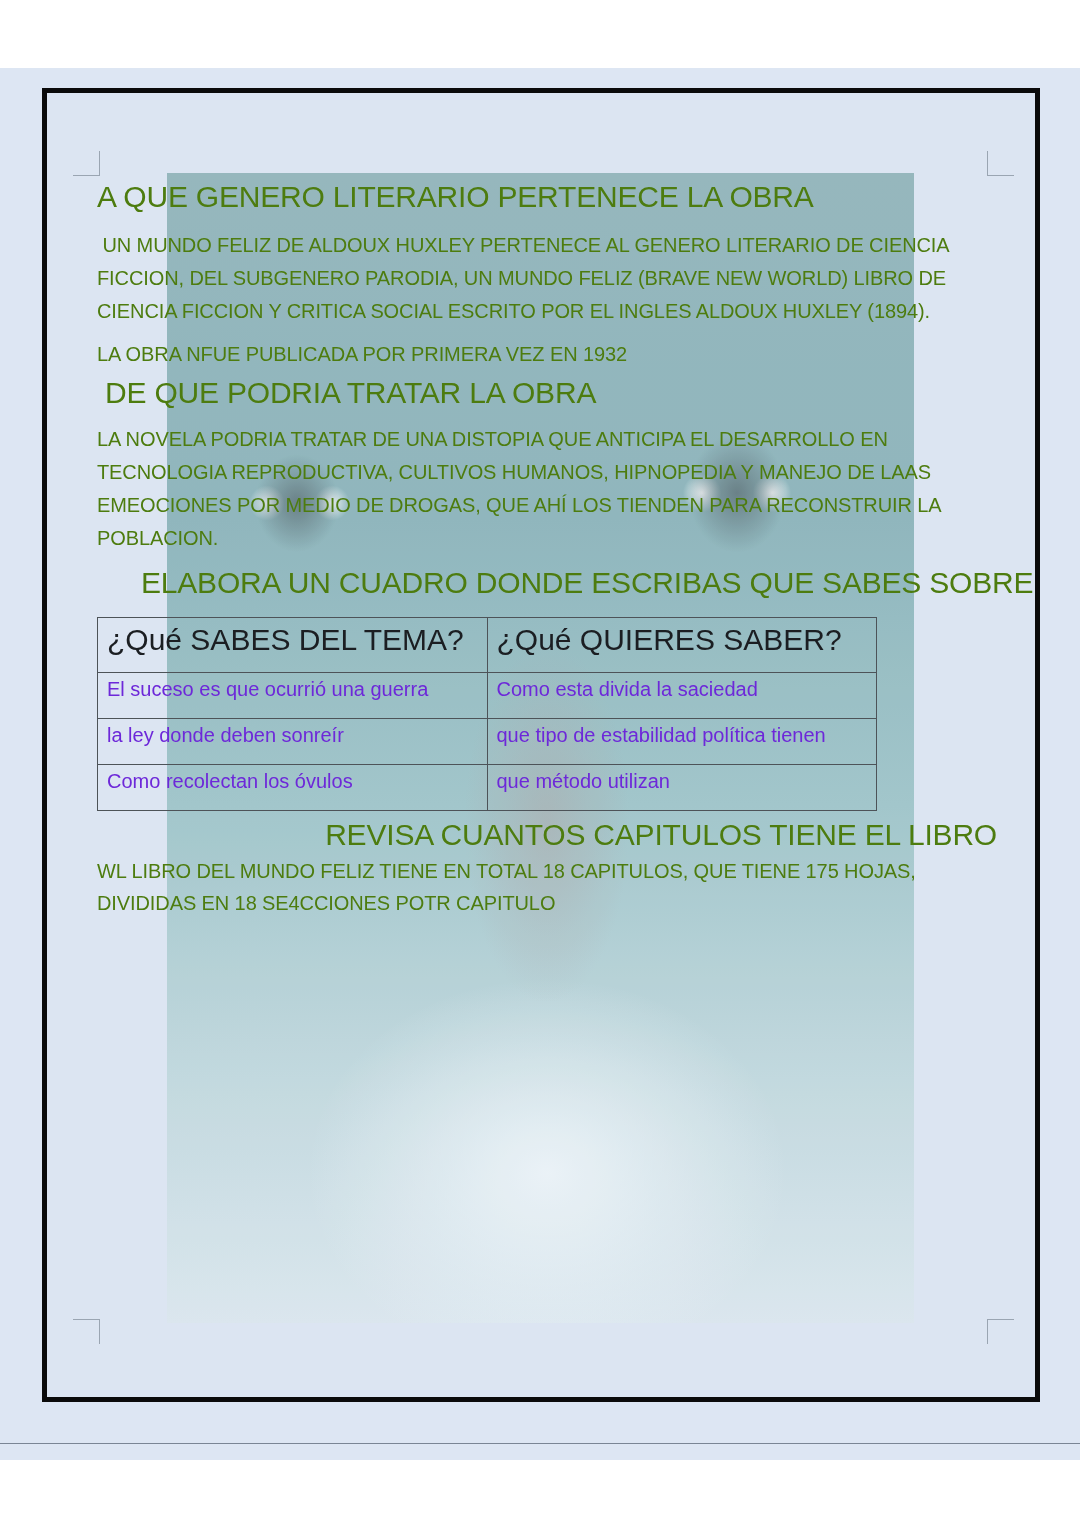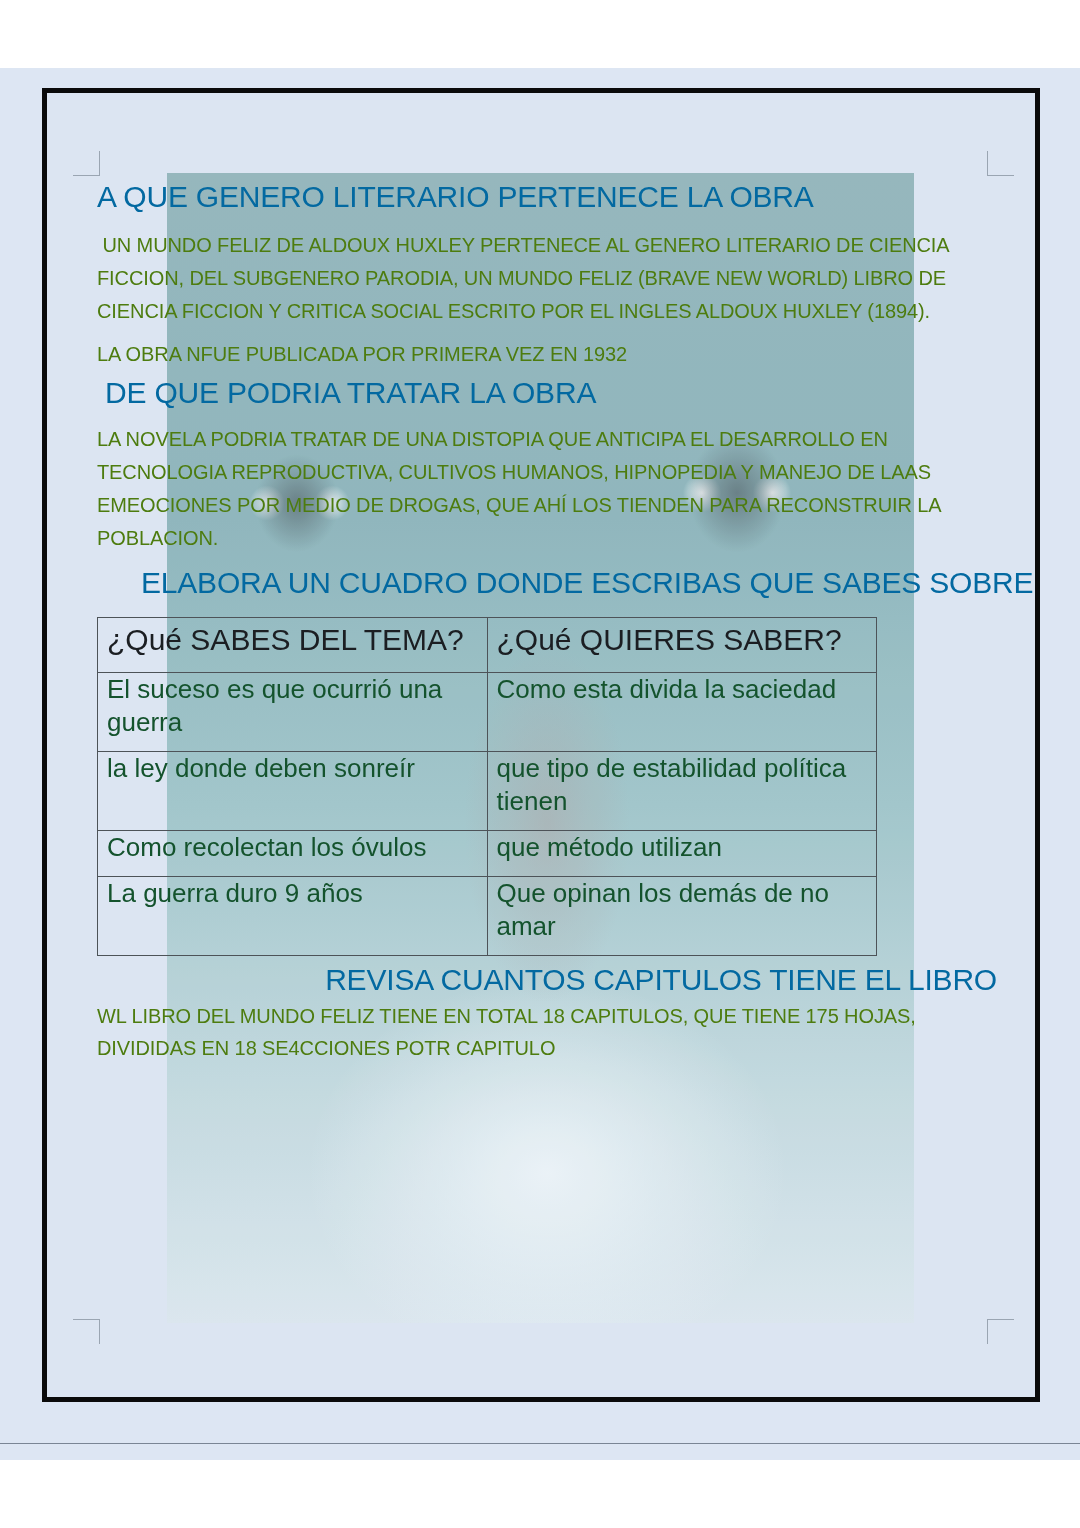--- a/index.html
+++ b/index.html
@@ -44,21 +44,21 @@
     .corner.tl { left: 26px; top: 58px; border-right-width: 1px; border-bottom-width: 1px; }
     .corner.tr { left: 940px; top: 58px; border-left-width: 1px; border-bottom-width: 1px; }
     .corner.bl { left: 26px; top: 1226px; border-right-width: 1px; border-top-width: 1px; }
     .corner.br { left: 940px; top: 1226px; border-left-width: 1px; border-top-width: 1px; }
 
     .content {
       position: absolute; left: 50px; top: 80px; width: 900px;
     }
     .heading {
       font-size: 30px; line-height: 40px; margin: 0; font-weight: normal;
-      color: #0369a1; letter-spacing: -0.2px; white-space: nowrap;
+      color: #4d7c0f; letter-spacing: -0.2px; white-space: nowrap;
     }
     .para {
       font-size: 20px; line-height: 33px; margin: 0; color: #4d7c0f;
       letter-spacing: -0.1px;
     }
     .h1 { margin-top: 4px; }
     .p1 { margin-top: 12px; }
     .h2 { margin-top: 10px; }
     .p2 { margin-top: 10px; }
     .h3 { margin-top: 2px; padding-left: 8px; }
@@ -75,21 +75,21 @@
       vertical-align: top;
       text-align: left;
       padding: 0 9px;
       width: 50%;
     }
     table.kwl th {
       font-size: 30px; font-weight: normal; line-height: 40px;
       padding-top: 2px; padding-bottom: 12px; color: #1b1e22;
     }
     table.kwl td {
-      font-size: 26px; line-height: 33px; color: #14532d;
+      font-size: 20px; line-height: 33px; color: #6d28d9;
       padding-top: 0; padding-bottom: 12px;
     }
     table.kwl tr.r3 td { }
     .h5 { margin-top: 4px; text-align: right; }
     .p5 { line-height: 32px; }
   </style>
 </head>
 <body>
 
 <div class="viewer-bg"></div>
@@ -127,23 +127,19 @@
           <td>Como esta divida la saciedad</td>
         </tr>
         <tr class="r2">
           <td>la ley donde deben sonreír</td>
           <td>que tipo de estabilidad política tienen</td>
         </tr>
         <tr class="r3">
           <td>Como recolectan los óvulos</td>
           <td>que método utilizan</td>
         </tr>
-        <tr class="r4">
-          <td>La guerra duro 9 años</td>
-          <td>Que opinan los demás de no amar</td>
-        </tr>
       </tbody>
     </table>
 
     <h2 class="heading h5">REVISA CUANTOS CAPITULOS TIENE EL LIBRO</h2>
     <p class="para p5">WL LIBRO DEL MUNDO FELIZ TIENE EN TOTAL 18 CAPITULOS, QUE TIENE 175 HOJAS, DIVIDIDAS EN 18 SE4CCIONES POTR CAPITULO</p>
   </div>
 </div>
 
 </body></html>

